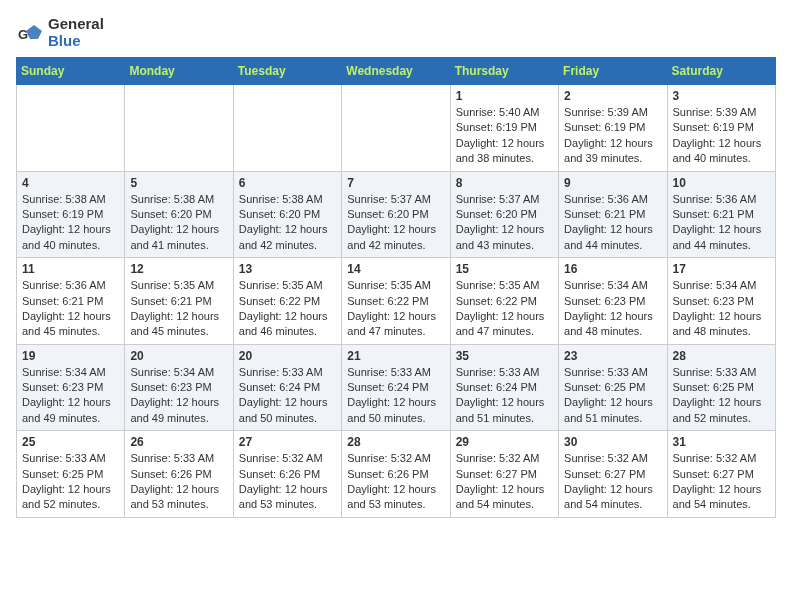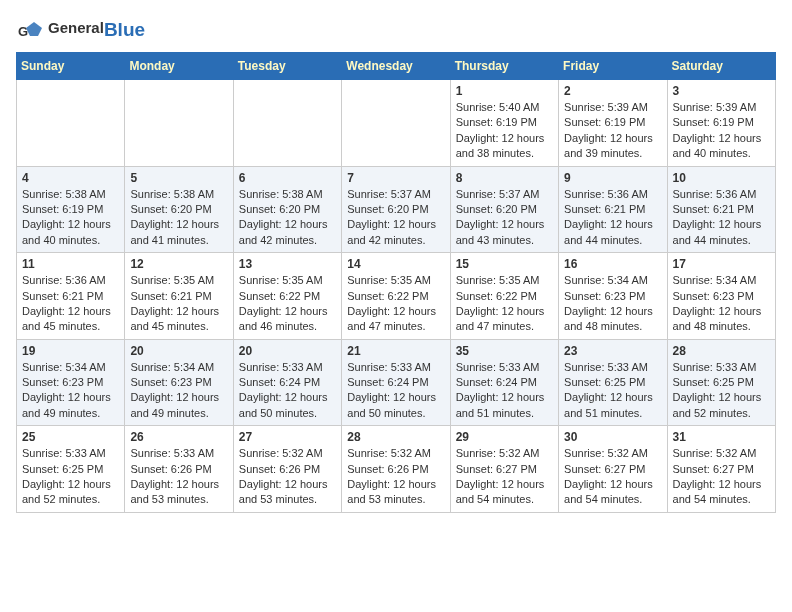--- a/index.html
+++ b/index.html
@@ -16,30 +16,30 @@
       align-items: flex-start;
       margin-bottom: 8px;
     }
     .logo {
       display: flex;
       align-items: center;
       gap: 4px;
     }
     .logo-text {
       display: flex;
-      flex-direction: row;
+      flex-direction: column;
       line-height: 1.1;
     }
     .logo-general {
       font-size: 15px;
       font-weight: bold;
       color: #333;
     }
     .logo-blue {
-      font-size: 19px;
+      font-size: 15px;
       font-weight: bold;
       color: #2a6db5;
     }
     .logo-icon {
       width: 28px;
       height: 28px;
     }
     .title-section {
       text-align: right;
     }
@@ -52,21 +52,21 @@
       font-size: 16px;
       color: #333;
     }
     .calendar-table {
       width: 100%;
       border-collapse: collapse;
       font-size: 11px;
     }
     .calendar-table th {
       background: #2a6db5;
-      color: #fef9c3;
+      color: #bef264;
       padding: 6px 4px;
       text-align: left;
       font-size: 12px;
       font-weight: bold;
       border: 1px solid #2a6db5;
     }
     .calendar-table td {
       border: 1px solid #ccc;
       vertical-align: top;
       padding: 4px 5px;

